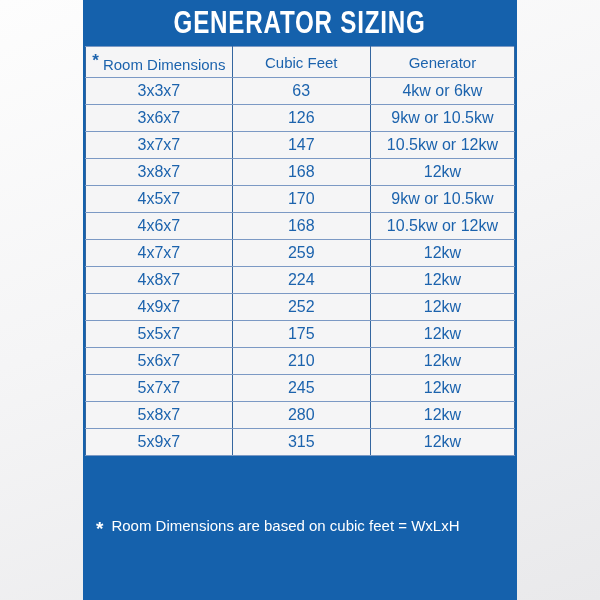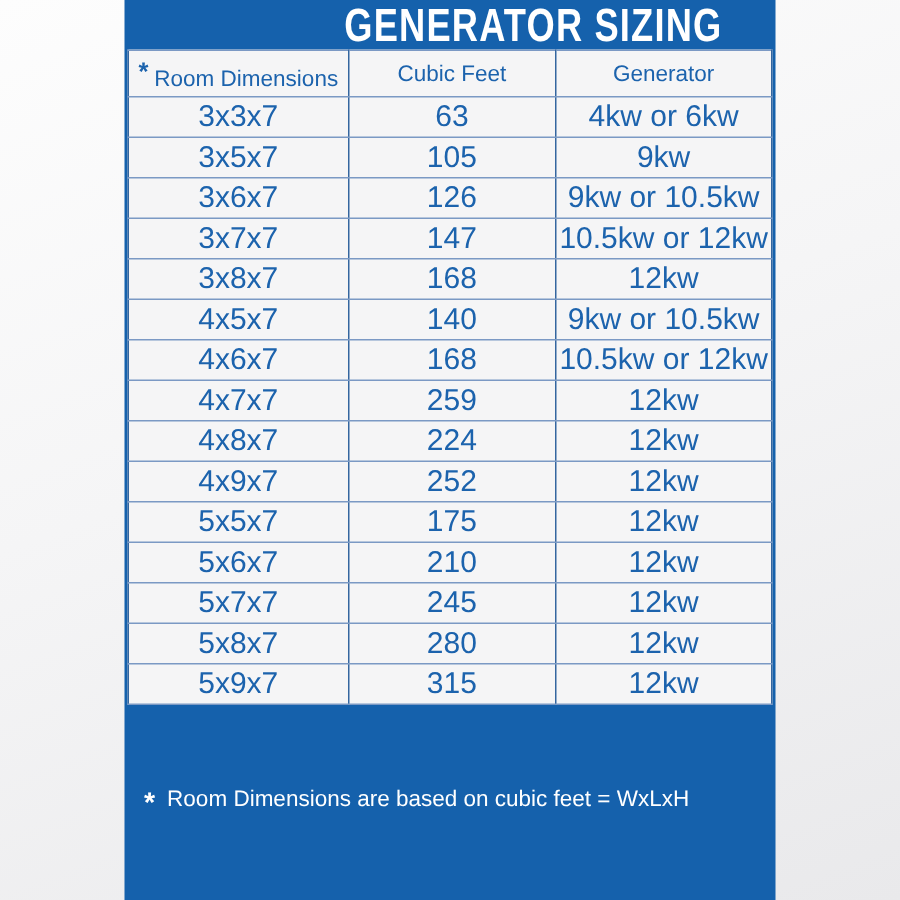--- a/index.html
+++ b/index.html
@@ -18,24 +18,24 @@
     position: absolute;
     left: 83px;
     top: 0;
     width: 434px;
     height: 600px;
     background: #1561ac;
     display: flex;
     flex-direction: column;
   }
   .banner {
-    height: 33px;
+    height: 46px;
     display: flex;
     align-items: center;
-    justify-content: flex-end;
+    justify-content: center;
   }
   .banner-title {
     color: #ffffff;
     font-weight: bold;
     font-size: 31px;
     letter-spacing: 1px;
     transform: scaleX(0.78);
     transform-origin: center;
     white-space: nowrap;
   }
@@ -65,21 +65,21 @@
     white-space: nowrap;
     overflow: hidden;
   }
   table.sizing tr { height: 27px; }
   table.sizing tr.head-row { height: 31px; }
   table.sizing th {
     font-weight: normal;
     font-size: 15px;
   }
   table.sizing td {
-    font-size: 20px;
+    font-size: 16px;
   }
   .asterisk {
     font-weight: bold;
     font-size: 17px;
     vertical-align: 4px;
     margin-right: 4px;
   }
   .footer {
     flex: 1;
     display: flex;
@@ -123,42 +123,37 @@
           <th>Generator</th>
         </tr>
       </thead>
       <tbody>
           <tr>
             <td>3x3x7</td>
             <td>63</td>
             <td>4kw or 6kw</td>
           </tr>
           <tr>
-            <td>3x5x7</td>
-            <td>105</td>
-            <td>9kw</td>
-          </tr>
-          <tr>
             <td>3x6x7</td>
             <td>126</td>
             <td>9kw or 10.5kw</td>
           </tr>
           <tr>
             <td>3x7x7</td>
             <td>147</td>
             <td>10.5kw or 12kw</td>
           </tr>
           <tr>
             <td>3x8x7</td>
             <td>168</td>
             <td>12kw</td>
           </tr>
           <tr>
             <td>4x5x7</td>
-            <td>140</td>
+            <td>170</td>
             <td>9kw or 10.5kw</td>
           </tr>
           <tr>
             <td>4x6x7</td>
             <td>168</td>
             <td>10.5kw or 12kw</td>
           </tr>
           <tr>
             <td>4x7x7</td>
             <td>259</td>

